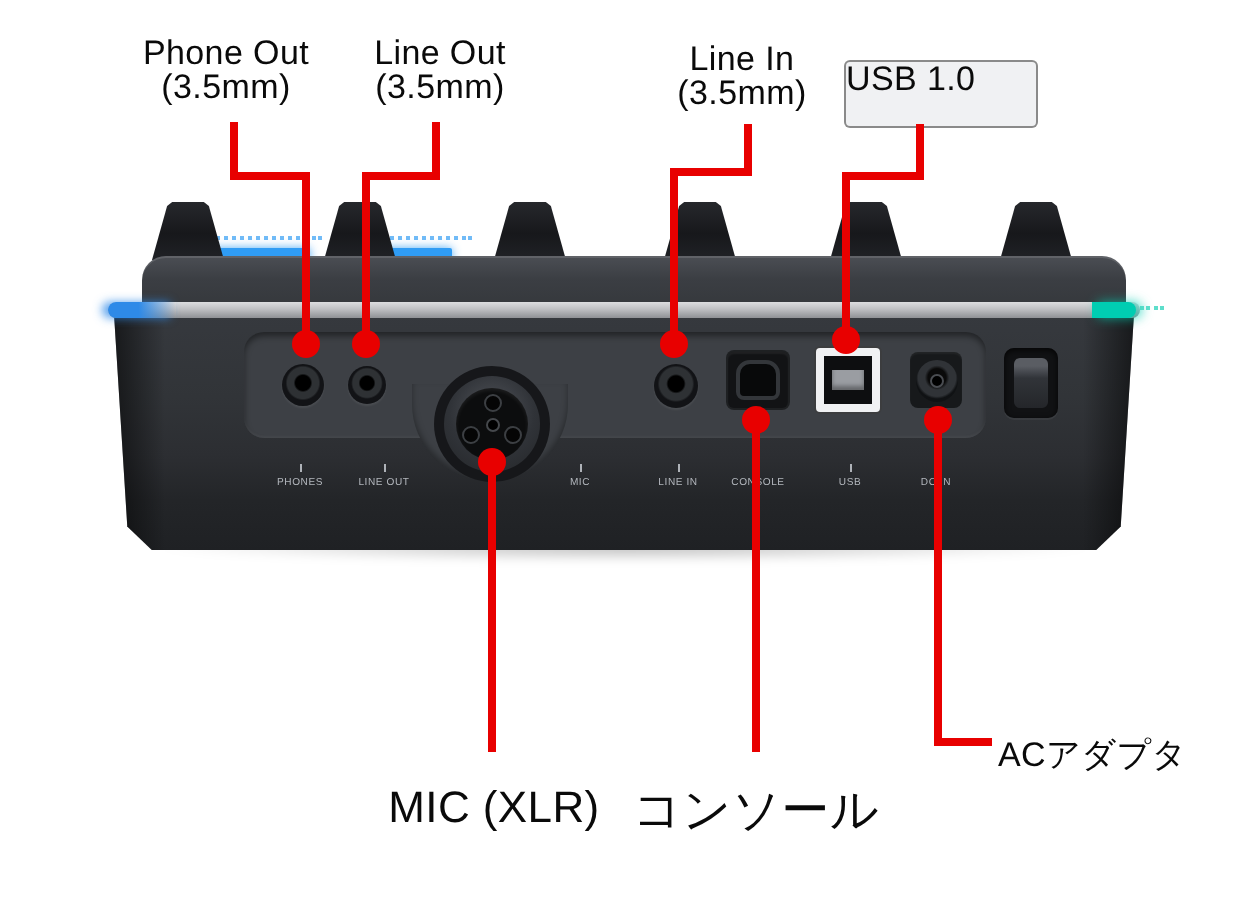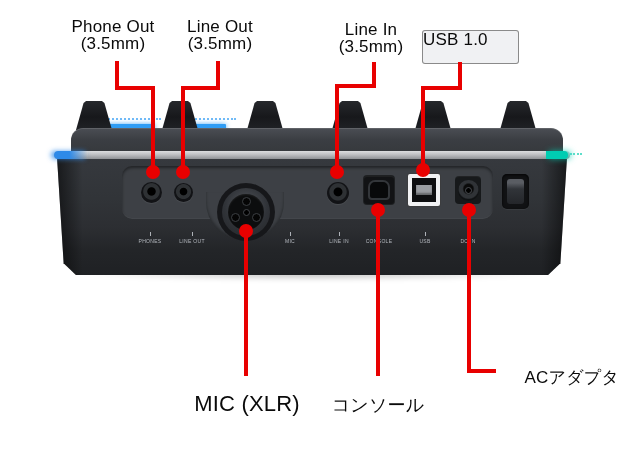--- a/index.html
+++ b/index.html
@@ -7,22 +7,22 @@
          font-family:"Liberation Sans","DejaVu Sans",sans-serif;color:#000;}
   .stage *{position:absolute;box-sizing:border-box;}
 
   
   .lbl{font-size:17px;line-height:17px;text-align:center;letter-spacing:.2px;z-index:9;color:#0a0a0a;}
   .lbl.phone-out{left:54px;top:18px;width:118px;}
   .lbl.line-out{left:161px;top:18px;width:118px;}
   .lbl.line-in{left:314px;top:21px;width:114px;}
   .lbl.usb{left:423px;top:31px;width:95px;text-align:left;}
   .lbl.mic{left:185px;top:394px;width:124px;font-size:22px;line-height:20px;}
-  .lbl.console{left:316px;top:395px;width:124px;font-size:18px;line-height:21px;}
-  .lbl.ac{left:499px;top:369px;width:120px;text-align:right;}
+  .lbl.console{left:316px;top:395px;width:124px;font-size:24px;line-height:21px;}
+  .lbl.ac{left:499px;top:369px;width:120px;text-align:left;}
   .lbl span{position:static;display:block;}
 
   
   .callout-svg{left:0;top:0;z-index:8;}
 
   
   .shadow{left:80px;top:269px;width:465px;height:12px;z-index:0;
           background:radial-gradient(ellipse at 50% 40%,rgba(0,0,0,.25),rgba(0,0,0,0) 72%);filter:blur(2px);}
 
   .knob{width:36px;height:29px;top:101px;z-index:3;

